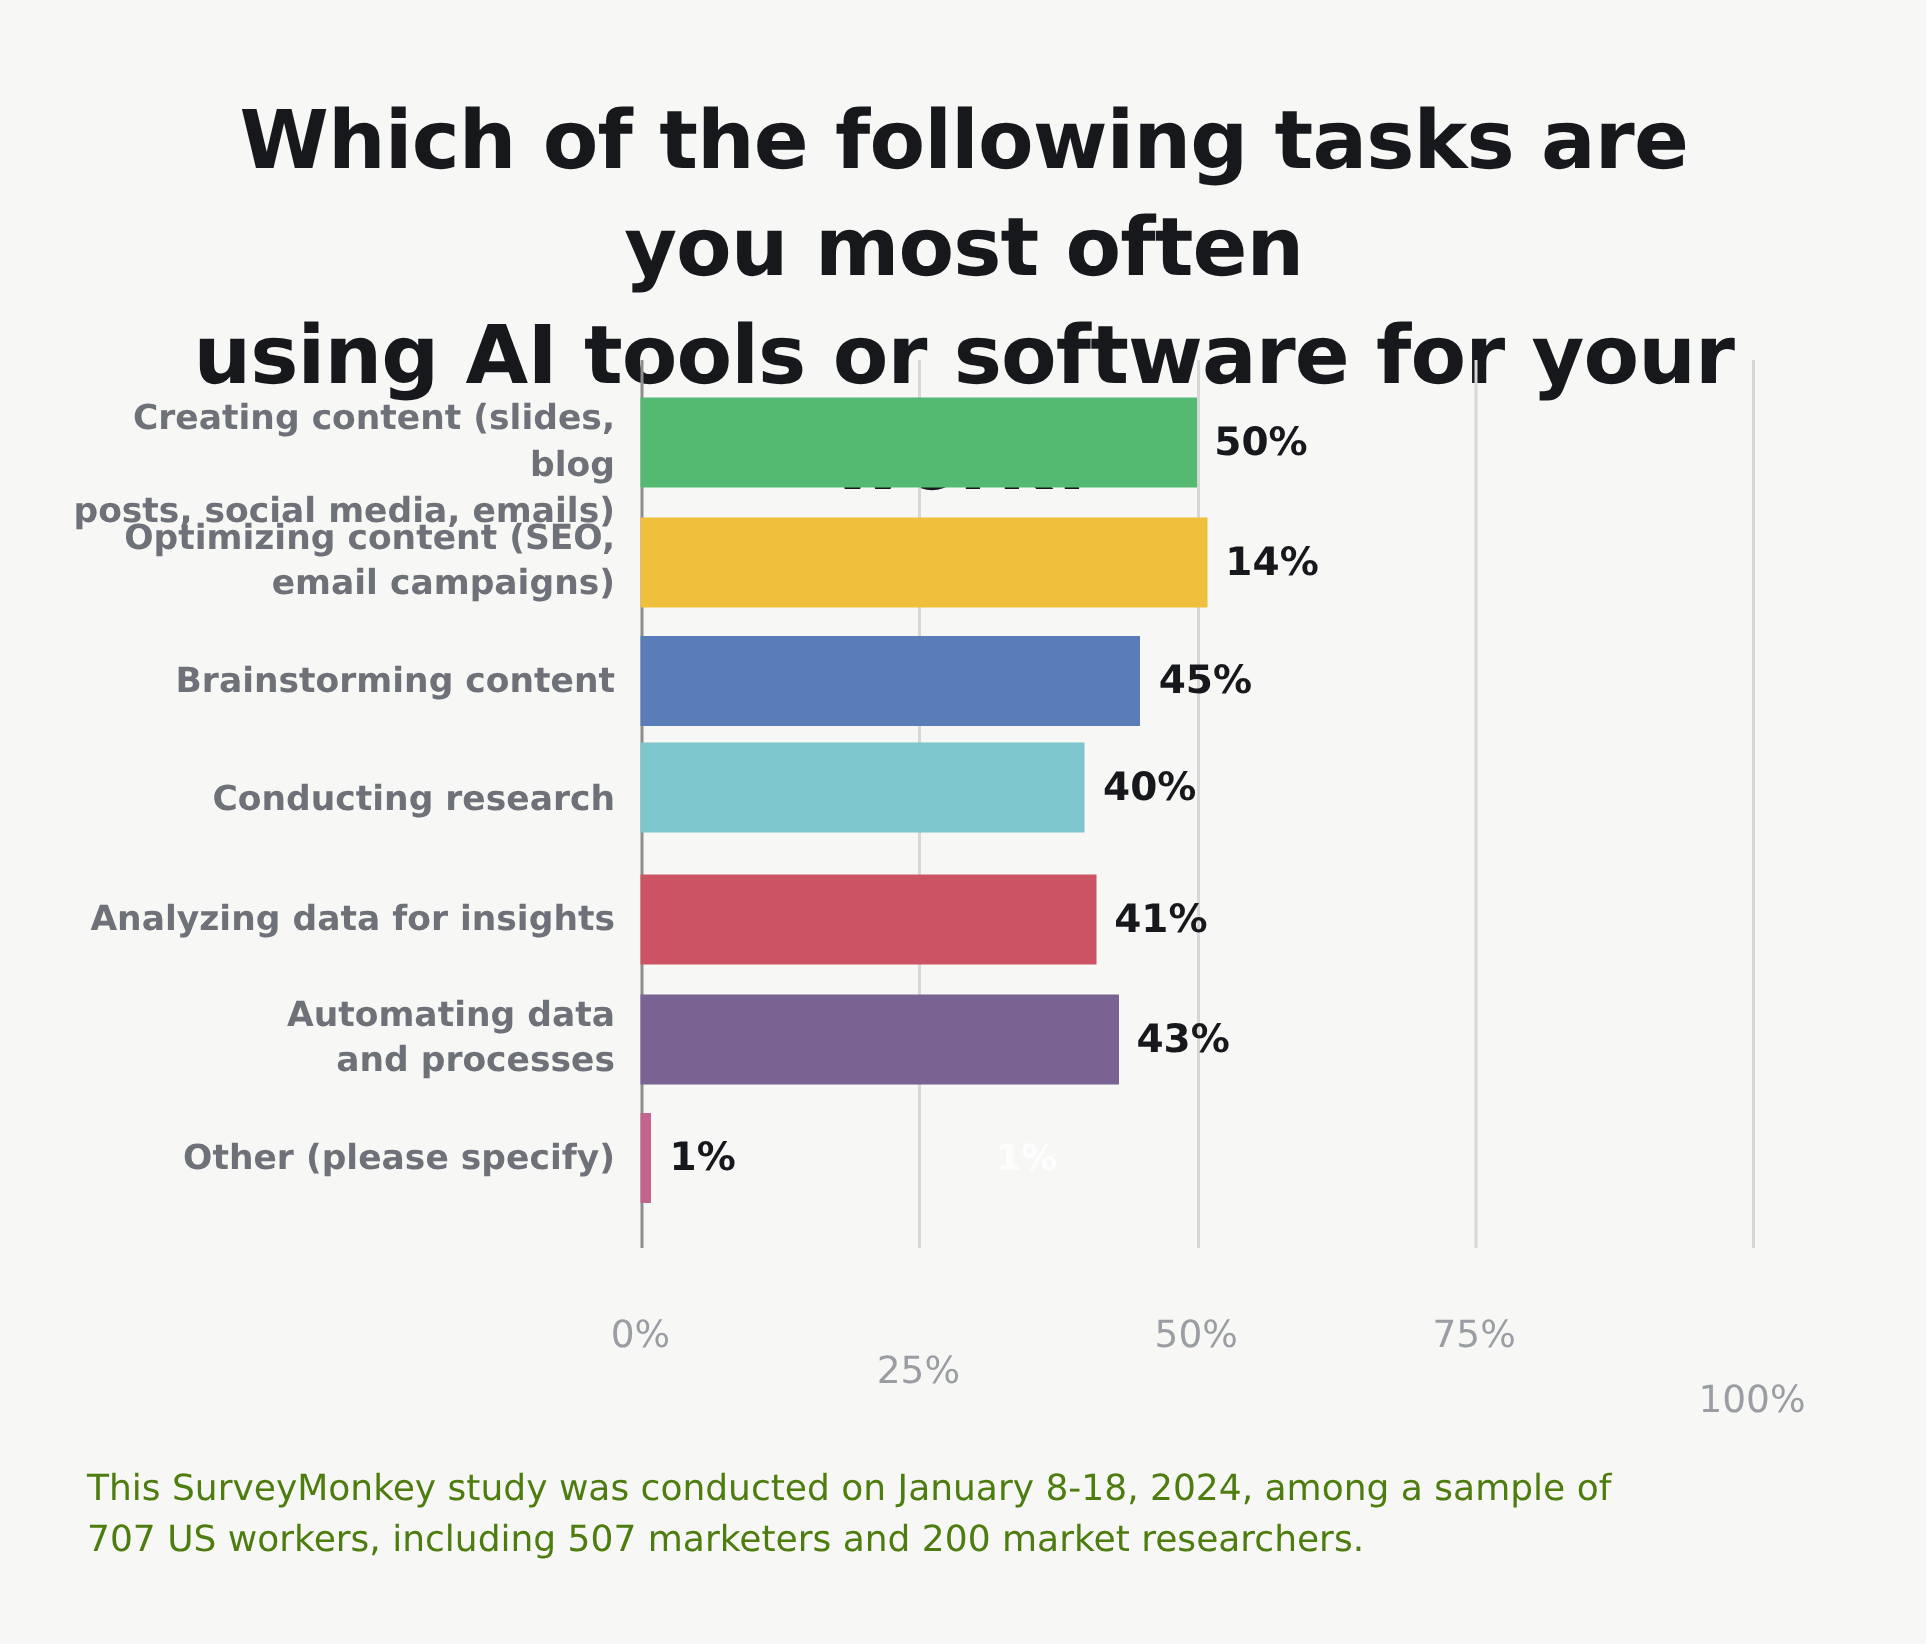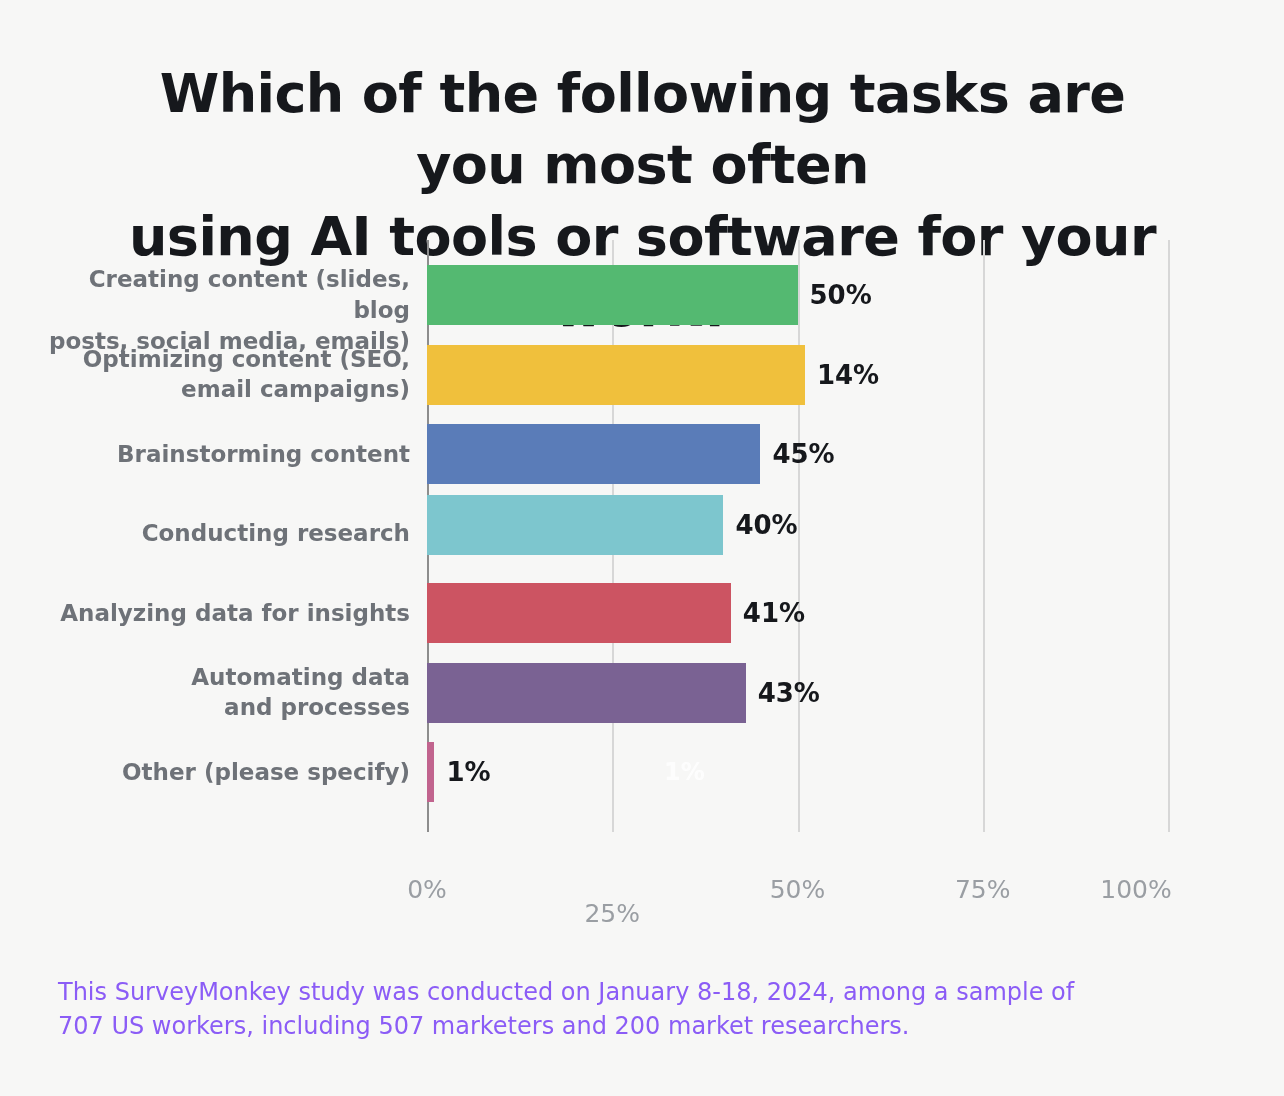--- a/index.html
+++ b/index.html
@@ -144,21 +144,21 @@
   
   .footnote {
     position: absolute;
     left: 58px;
     top: 975px;
     width: 1040px;
     font-family: "DejaVu Sans", sans-serif;
     font-weight: normal;
     font-size: 24px;
     line-height: 1.42;
-    color: #8b5cf6;
+    color: #4d7c0f;
     white-space: pre-line;
   }
 </style>
 </head>
 <body>
 
 <div id="chart-root">
 
   <div class="chart-title">Which of the following tasks are you most often
 using AI tools or software for your work?</div>
@@ -216,19 +216,19 @@
         <div class="bar-value" style="left: 7.41px;">1%</div>
         <div class="bar-value ghost" style="left: 237.12px;">1%</div>
       </div>
     </div>
 
   <div class="xticks">
       <div class="xtick" style="left: 0px;">0%</div>
       <div class="xtick" style="left: 185.25px; margin-top: 24px;">25%</div>
       <div class="xtick" style="left: 370.5px;">50%</div>
       <div class="xtick" style="left: 555.75px;">75%</div>
-      <div class="xtick" style="left: 709px;">100%</div>
+      <div class="xtick" style="left: 741px; margin-top: 43px;">100%</div>
     </div>
 
   <div class="footnote">This SurveyMonkey study was conducted on January 8-18, 2024, among a sample of
 707 US workers, including 507 marketers and 200 market researchers.</div>
 
 </div>
 
 </body></html>

